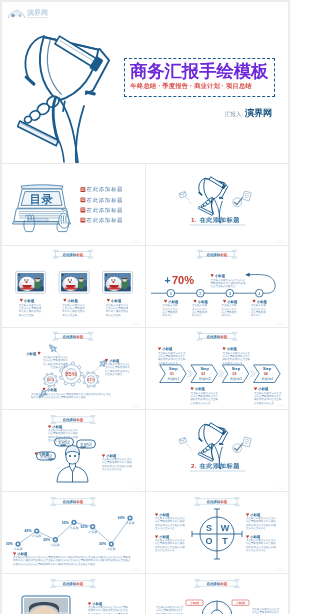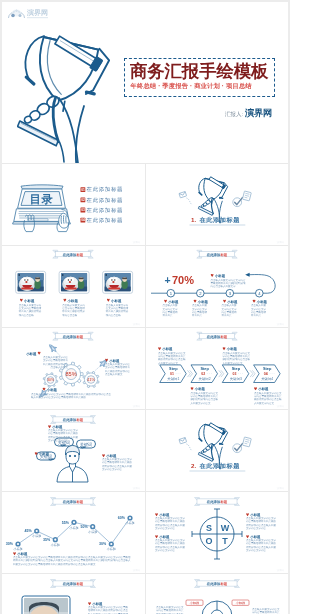--- a/index.html
+++ b/index.html
@@ -8,21 +8,21 @@
   #page{position:relative;width:290px;height:614px;background:#fff;box-sizing:border-box;
         border:2px solid #ececec;border-bottom:none;}
 
   
   .hero{position:relative;width:286px;height:161px;background:#fff;overflow:hidden;}
   .wm{position:absolute;left:5px;top:4px;}
   .hero-art{position:absolute;left:15px;top:26px;}
   .title-box{position:absolute;left:122px;top:56px;width:151px;height:39px;
              border:1.3px dashed #1d5b8e;box-sizing:border-box;}
   .hero-title{position:absolute;left:128px;top:60px;
-              font-size:17.4px;font-weight:bold;color:#7f1d1d;letter-spacing:-0.1px;
+              font-size:17.4px;font-weight:bold;color:#6d28d9;letter-spacing:-0.1px;
               white-space:nowrap;line-height:18px;}
   .hero-sub{position:absolute;left:128.5px;top:80px;font-size:6.3px;color:#d9534e;
             font-weight:bold;white-space:nowrap;letter-spacing:.15px;}
   .hero-by{position:absolute;left:120px;top:105px;width:150px;text-align:right;
            font-size:5.6px;color:#7b8b9a;white-space:nowrap;}
   .hero-by b{font-size:9.2px;color:#17527f;margin-left:2px;letter-spacing:-.2px;}
 
   
   .grid{position:relative;width:286px;}
   .row{display:flex;width:286px;height:82px;border-top:1px solid #e9e9e9;box-sizing:border-box;justify-content:space-between;}

